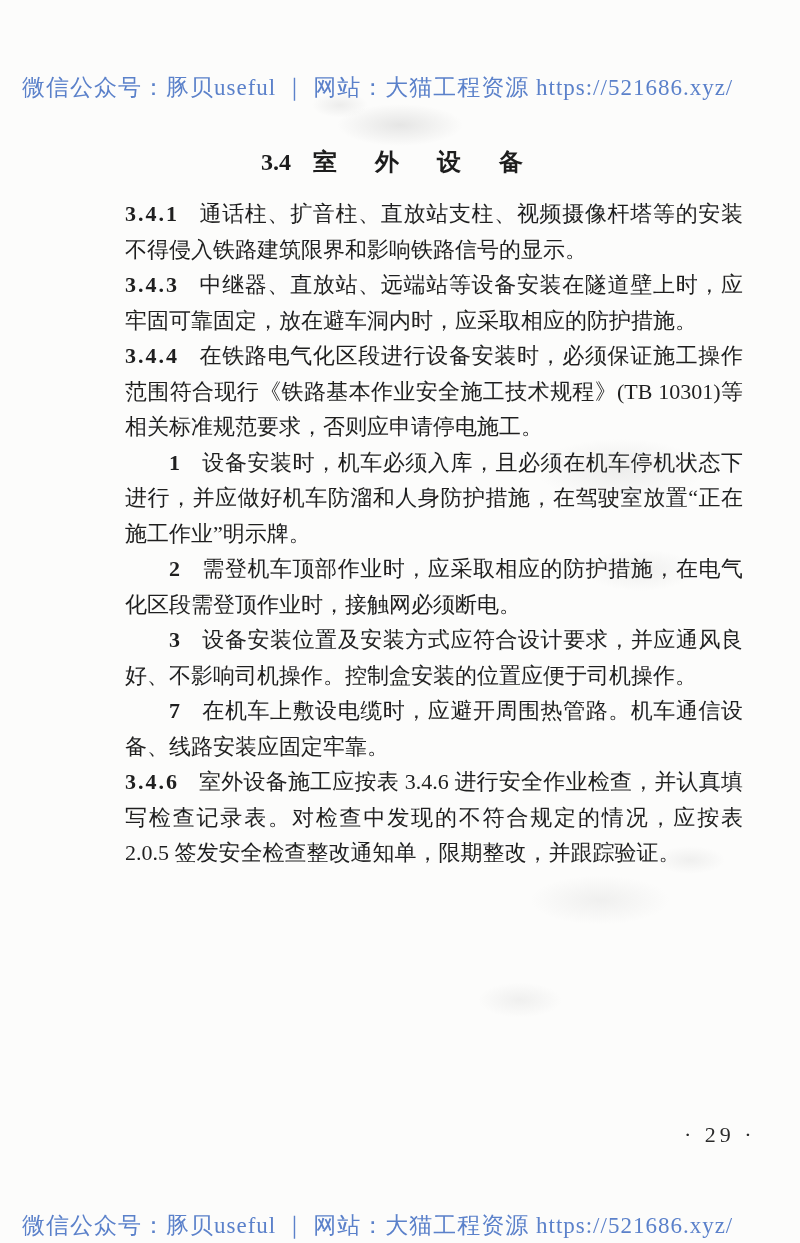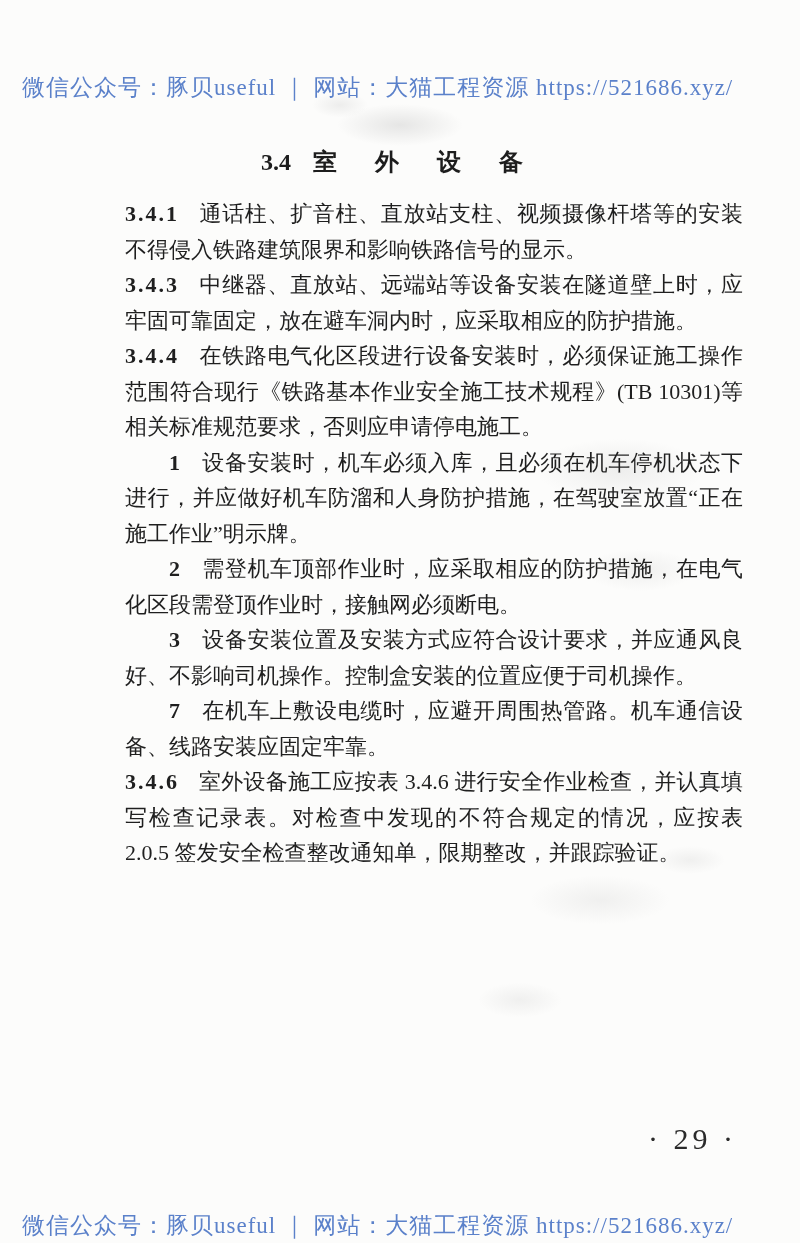--- a/index.html
+++ b/index.html
@@ -68,22 +68,22 @@
   }
   .doc-body p.item { text-indent: 2em; }
   .clause-number {
     font-weight: bold;
     margin-right: 0.9em;
     letter-spacing: 2px;
   }
   .page-number {
     position: absolute;
     top: 1122px;
-    left: 648px;
-    font-size: 30px;
+    left: 684px;
+    font-size: 22px;
     letter-spacing: 4px;
     color: #2a2a2a;
   }
 </style>
 </head>
 <body>
 
 <div class="page">
 
   <div class="watermark top">微信公众号：豚贝useful ｜ 网站：大猫工程资源 https://521686.xyz/</div>

